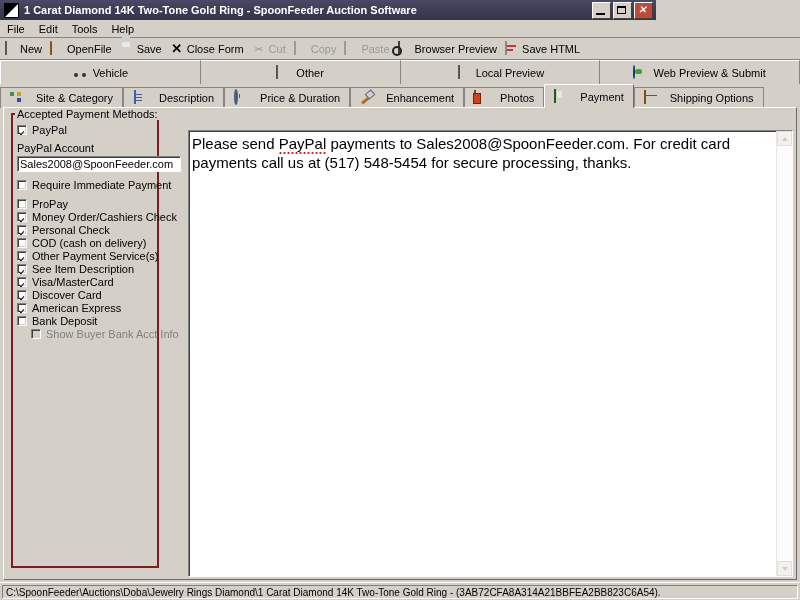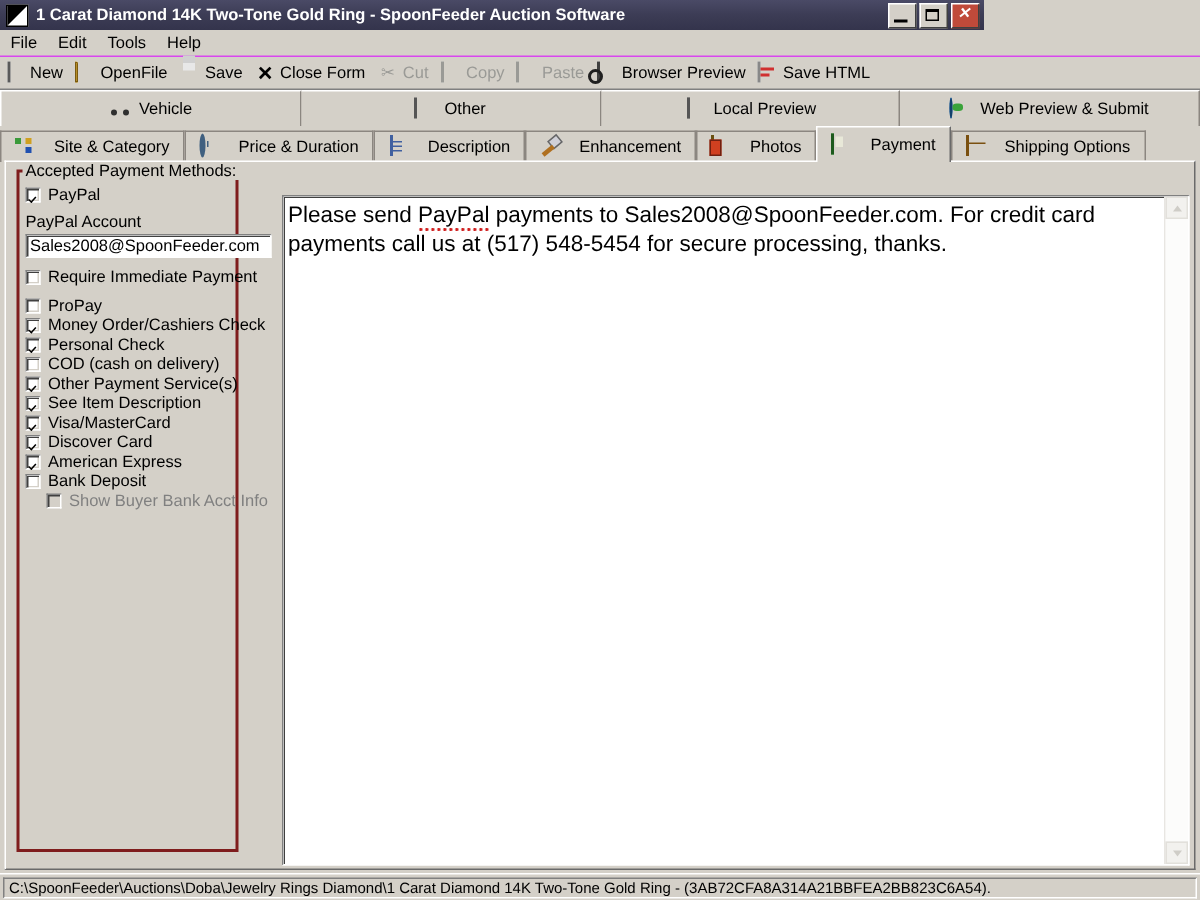--- a/index.html
+++ b/index.html
@@ -319,26 +319,26 @@
       <span>Web Preview &amp; Submit</span>
     </div>
   </div>
 
   <div class="tabrow2">
     <div class="tab2">
       <span class="ti"><span class="ti-site"></span></span>
       <span>Site &amp; Category</span>
     </div>
     <div class="tab2">
+      <span class="ti"><span class="ti-desc"></span></span>
+      <span>Description</span>
+    </div>
+    <div class="tab2">
       <span class="ti"><span class="ti-price"></span></span>
       <span>Price &amp; Duration</span>
-    </div>
-    <div class="tab2">
-      <span class="ti"><span class="ti-desc"></span></span>
-      <span>Description</span>
     </div>
     <div class="tab2">
       <span class="ti"><span class="ti-enh"></span></span>
       <span>Enhancement</span>
     </div>
     <div class="tab2">
       <span class="ti"><span class="ti-photos"></span></span>
       <span>Photos</span>
     </div>
     <div class="tab2 active">

